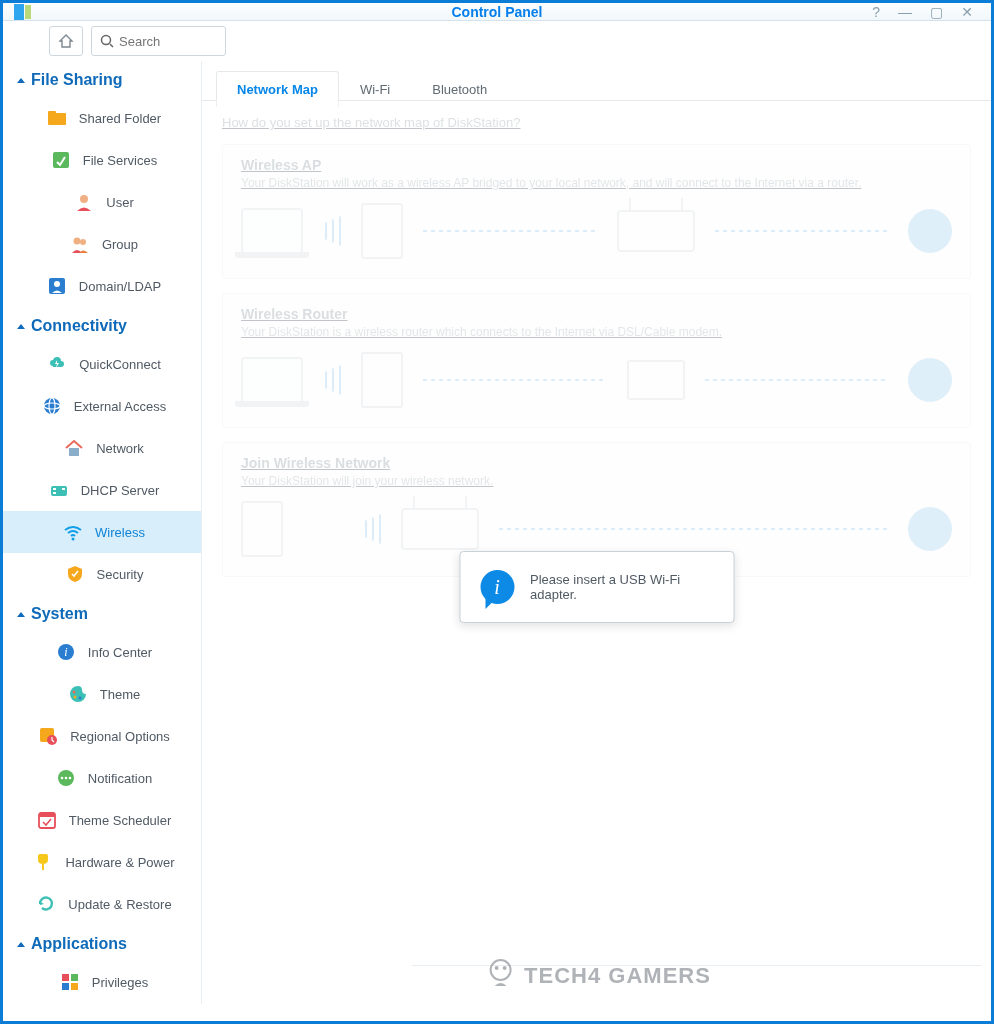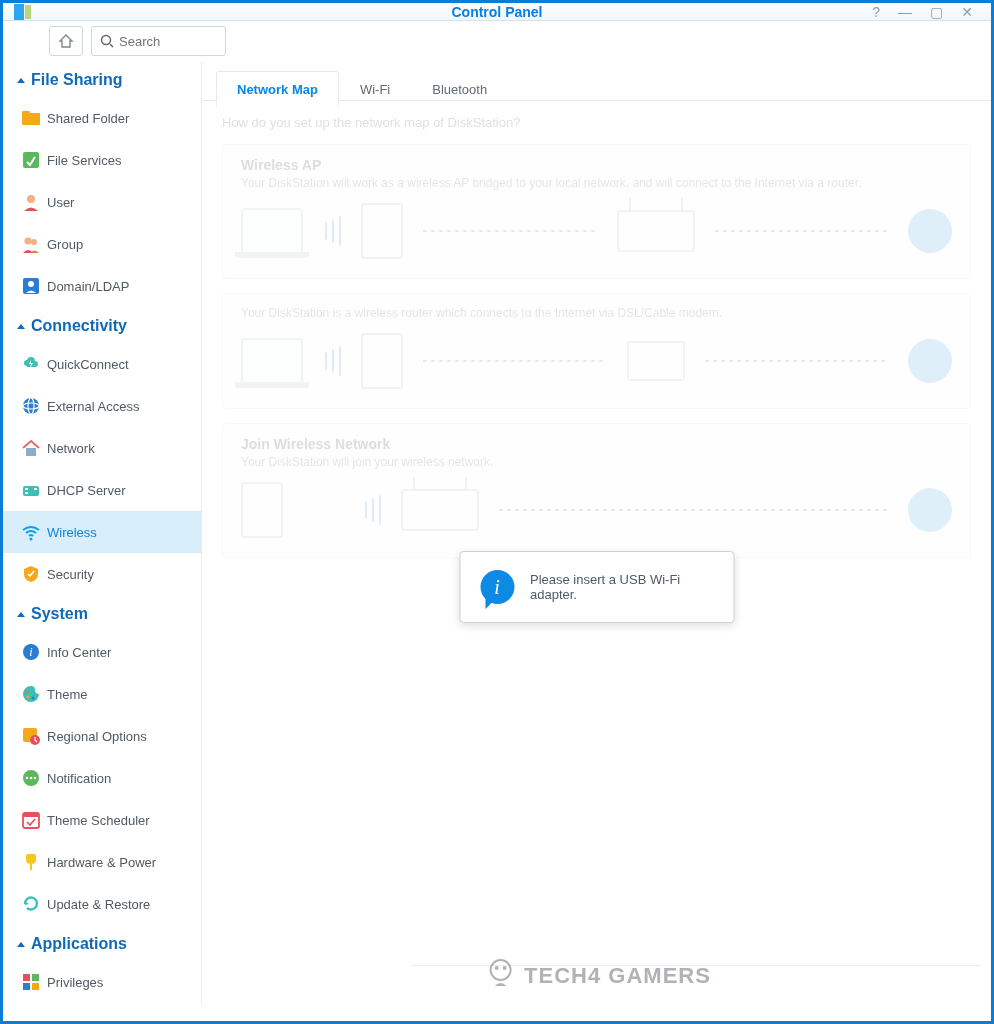--- a/index.html
+++ b/index.html
@@ -56,42 +56,42 @@
 }
 .section-header {
   padding:10px 14px 8px; color:#0f6ab9; font-weight:600; font-size:16px;
   display:flex; align-items:center; gap:6px; cursor:pointer;
 }
 .section-header .caret {
   width:0;height:0;border-left:4px solid transparent;border-right:4px solid transparent;border-top:5px solid #0f6ab9;
   transform:rotate(180deg);
 }
 .side-item {
-  display:flex; align-items:center; gap:6px; padding:11px 14px 11px 18px;
-  cursor:pointer; color:#505a64; font-size:13px;
+  display:flex; align-items:center; gap:12px; padding:11px 14px 11px 18px;
+  cursor:pointer; color:#505a64; font-size:13px;justify-content:center;
 }
 .side-item.active { background:#d8eefa; color:#0f84d6; }
 .side-item .icon { width:20px; height:20px; flex-shrink:0; }
 .content {
   flex:1; display:flex; flex-direction:column; background:#fff; position:relative;
 }
 .tabs {
   display:flex; border-bottom:1px solid #e5e9ec; padding-left:14px; height:40px;
   align-items:flex-end;
 }
 .tab {
   padding:10px 20px; font-size:13px; color:#606a72; cursor:pointer;
   border:1px solid transparent; border-bottom:none; position:relative; top:7px;
 }
 .tab.active {
   color:#0686e8; font-weight:600; border-color:#e5e9ec; background:#fff;
   border-radius:3px 3px 0 0;
 }
 .main-area {
-  flex:1; padding:14px 20px; overflow-y:auto; opacity:0.35; background:#fff;
+  flex:1; padding:14px 20px; overflow-y:auto; opacity:0.35; background:#fff;text-decoration:underline;
 }
 .question { color:#a0a9b0; font-size:13px; margin-bottom:14px; }
 .option-card {
   border:1px solid #e8edf1; border-radius:3px; padding:12px 18px 14px;
   margin-bottom:14px; background:#fdfefe;
 }
 .option-card h3 { font-size:14px; color:#9aa3aa; font-weight:600; margin-bottom:3px;}
 .option-card p { font-size:12px; color:#b0b8be; margin-bottom:8px;}
 .diagram { display:flex; align-items:center; gap:20px; height:66px; }
 .device-box {
@@ -393,20 +393,21 @@
             </div>
           <div class="small-box"></div>
           <div class="dots"></div>
           <div class="router-box"></div>
           <div class="dots"></div>
           <div class="globe"></div>
         </div>
       </div>
 
       <div class="option-card">
+        <h3>Wireless Router</h3>
         <p>Your DiskStation is a wireless router which connects to the Internet via DSL/Cable modem.</p>
         <div class="diagram">
           <div class="device-box laptop"></div>
           <div class="waves">
               <span></span>
               <span></span>
               <span></span>
             </div>
           <div class="small-box"></div>
           <div class="dots"></div>

